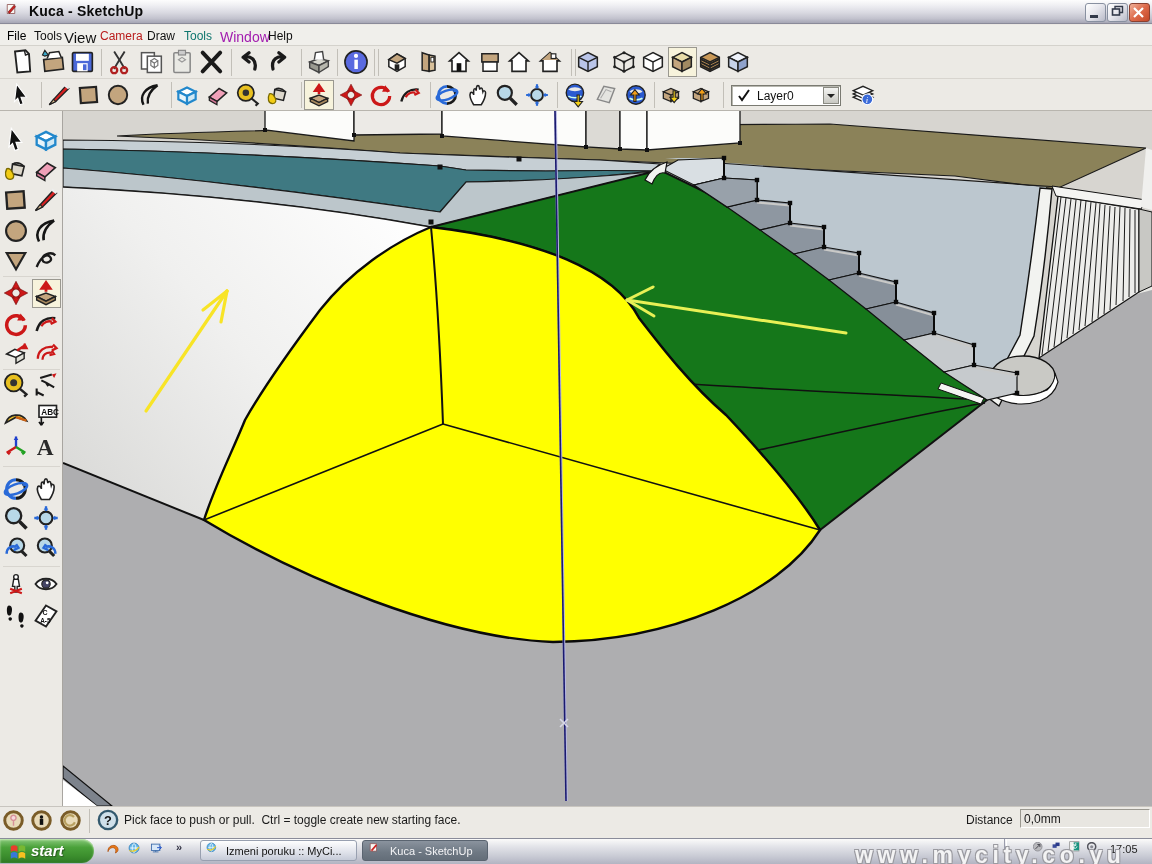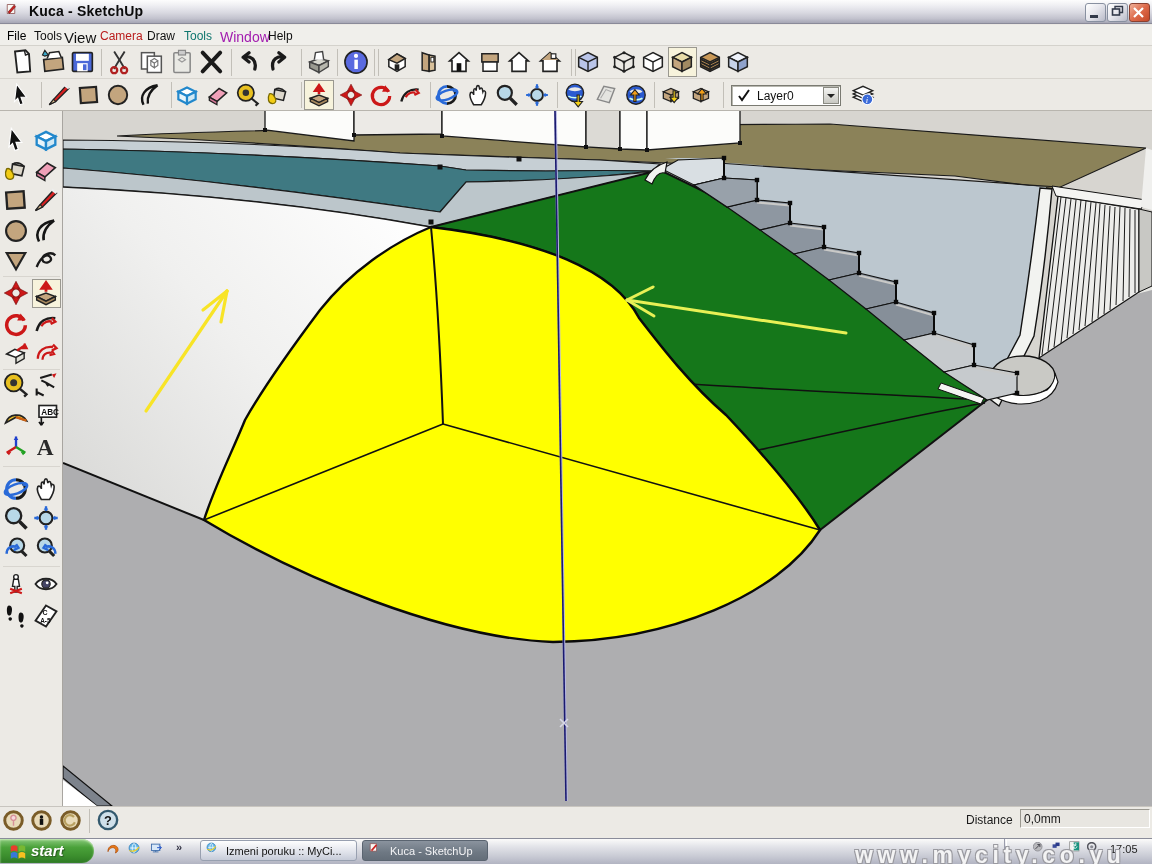--- a/index.html
+++ b/index.html
@@ -563,20 +563,21 @@
     </svg>
     <svg style="position:absolute;left:60px;top:810px" width="21" height="21" viewBox="0 0 24 24">
       <circle cx="12" cy="12" r="10" fill="#e9dbb9" stroke="#7a5c28" stroke-width="3.4"></circle>
       <path d="M16,8 A6,6 0 1 0 17,14" fill="none" stroke="#b8a060" stroke-width="2.4"></path>
     </svg>
     <div class="abs" style="left:89px;top:809px;width:1px;height:24px;background:#c2bfb8"></div>
     <svg style="position:absolute;left:97px;top:809px" width="22" height="22" viewBox="0 0 24 24">
       <circle cx="12" cy="12" r="10" fill="#cfe0ea" stroke="#33596e" stroke-width="2.6"></circle>
       <text x="7.5" y="17" font-family="Liberation Sans" font-size="14" font-weight="bold" fill="#111">?</text>
     </svg>
+    <div class="abs" style="left:124px;top:813px;font-size:12px;color:#1a1a1a">Pick face to push or pull.&nbsp; Ctrl = toggle create new starting face.</div>
     <div class="abs" style="left:966px;top:813px;font-size:12px;color:#1a1a1a">Distance</div>
     <div class="abs" style="left:1020px;top:809px;width:130px;height:19px;background:#e8e6e1;border-top:1px solid #9a9890;border-left:1px solid #9a9890;border-bottom:1px solid #fff;border-right:1px solid #fff"></div>
     <div class="abs" style="left:1024px;top:812px;font-size:12px;color:#1a1a1a">0,0mm</div>
     <div class="abs" style="left:0;top:838px;width:1152px;height:26px;background:linear-gradient(to bottom,#fbfbfa 0%,#e3e4e9 30%,#c8cad4 70%,#b2b4c2 100%);border-top:1px solid #8a8c9a"></div>
     <div class="abs" style="left:0;top:839px;width:94px;height:24px;border-radius:0 12px 12px 0;background:linear-gradient(to bottom,#88c97a 0%,#4aa13a 35%,#3c8f2e 70%,#2e7a24 100%);box-shadow:inset 0 1px 2px #c8eab8"></div>
     <svg style="position:absolute;left:8px;top:841px" width="20" height="20" viewBox="0 0 17 18">
       <path d="M2,5 C4,3.5 6,3.5 8,5 L8,10 C6,8.5 4,8.5 2,10 Z" fill="#e83c2c"></path>
       <path d="M9,5 C11,3.5 13,3.5 15,5 L15,10 C13,8.5 11,8.5 9,10 Z" fill="#78b832"></path>
       <path d="M2,11 C4,9.5 6,9.5 8,11 L8,16 C6,14.5 4,14.5 2,16 Z" fill="#3878d8"></path>
       <path d="M9,11 C11,9.5 13,9.5 15,11 L15,16 C13,14.5 11,14.5 9,16 Z" fill="#f8c020"></path>

